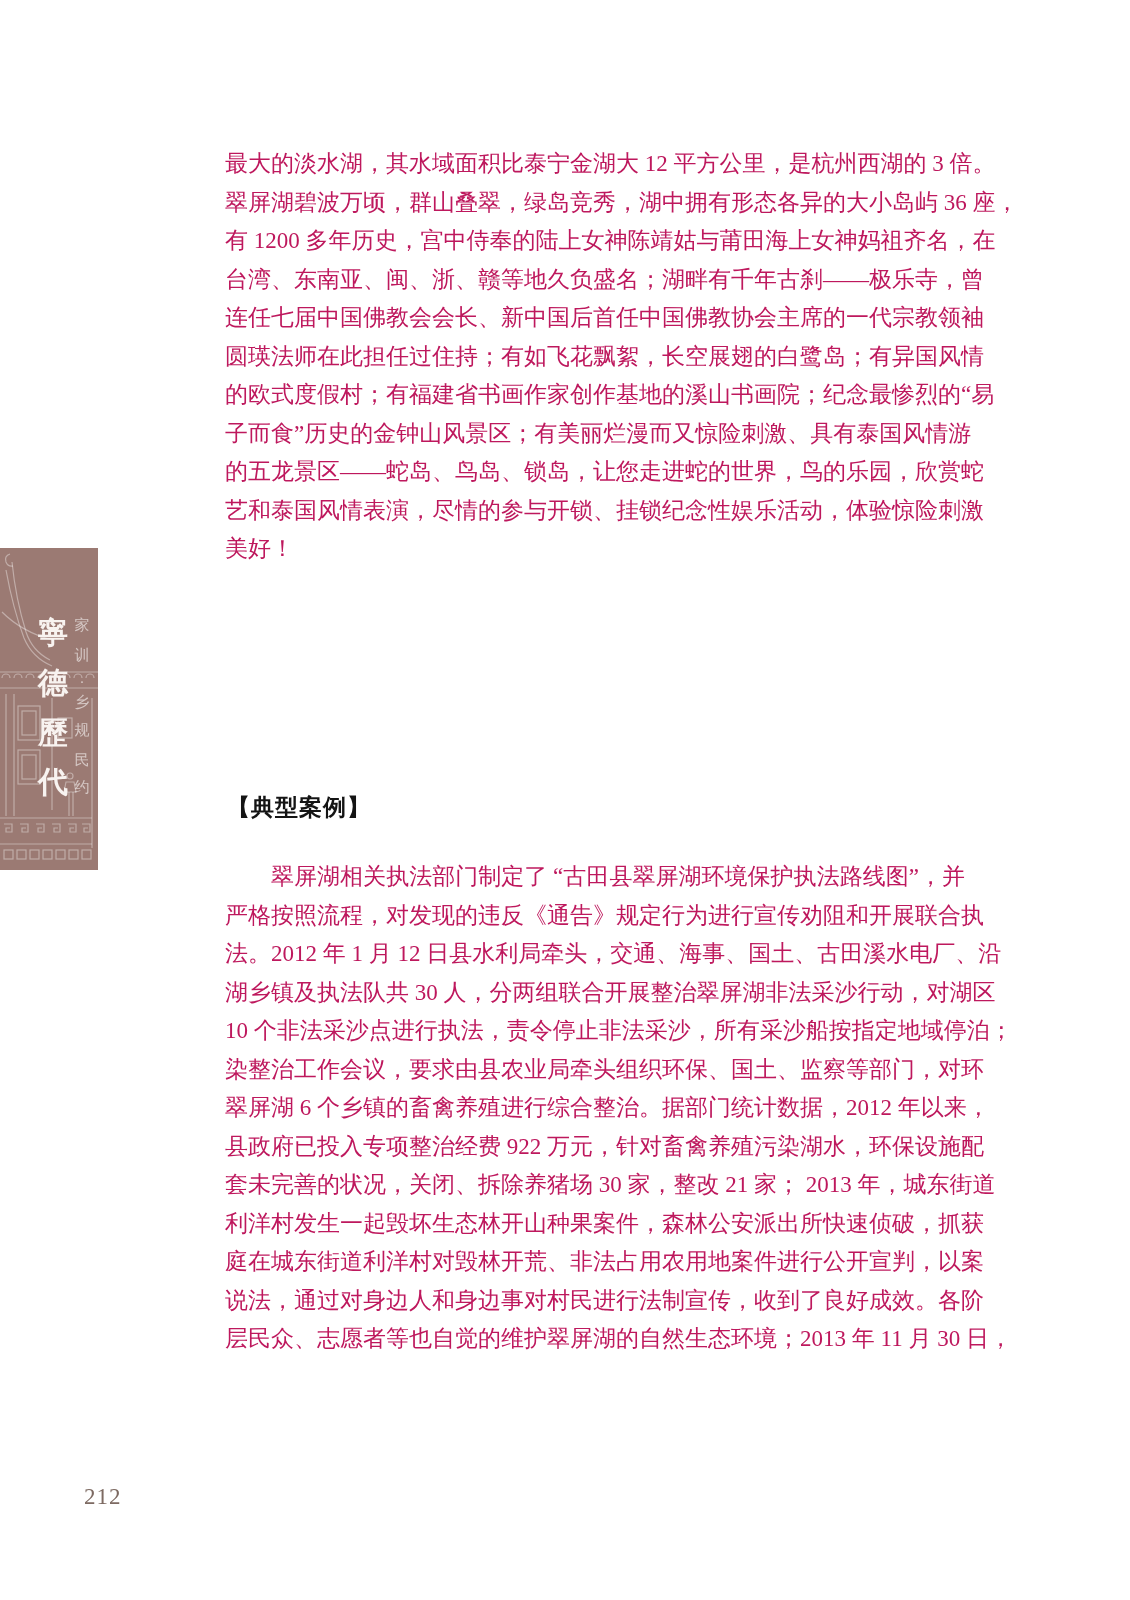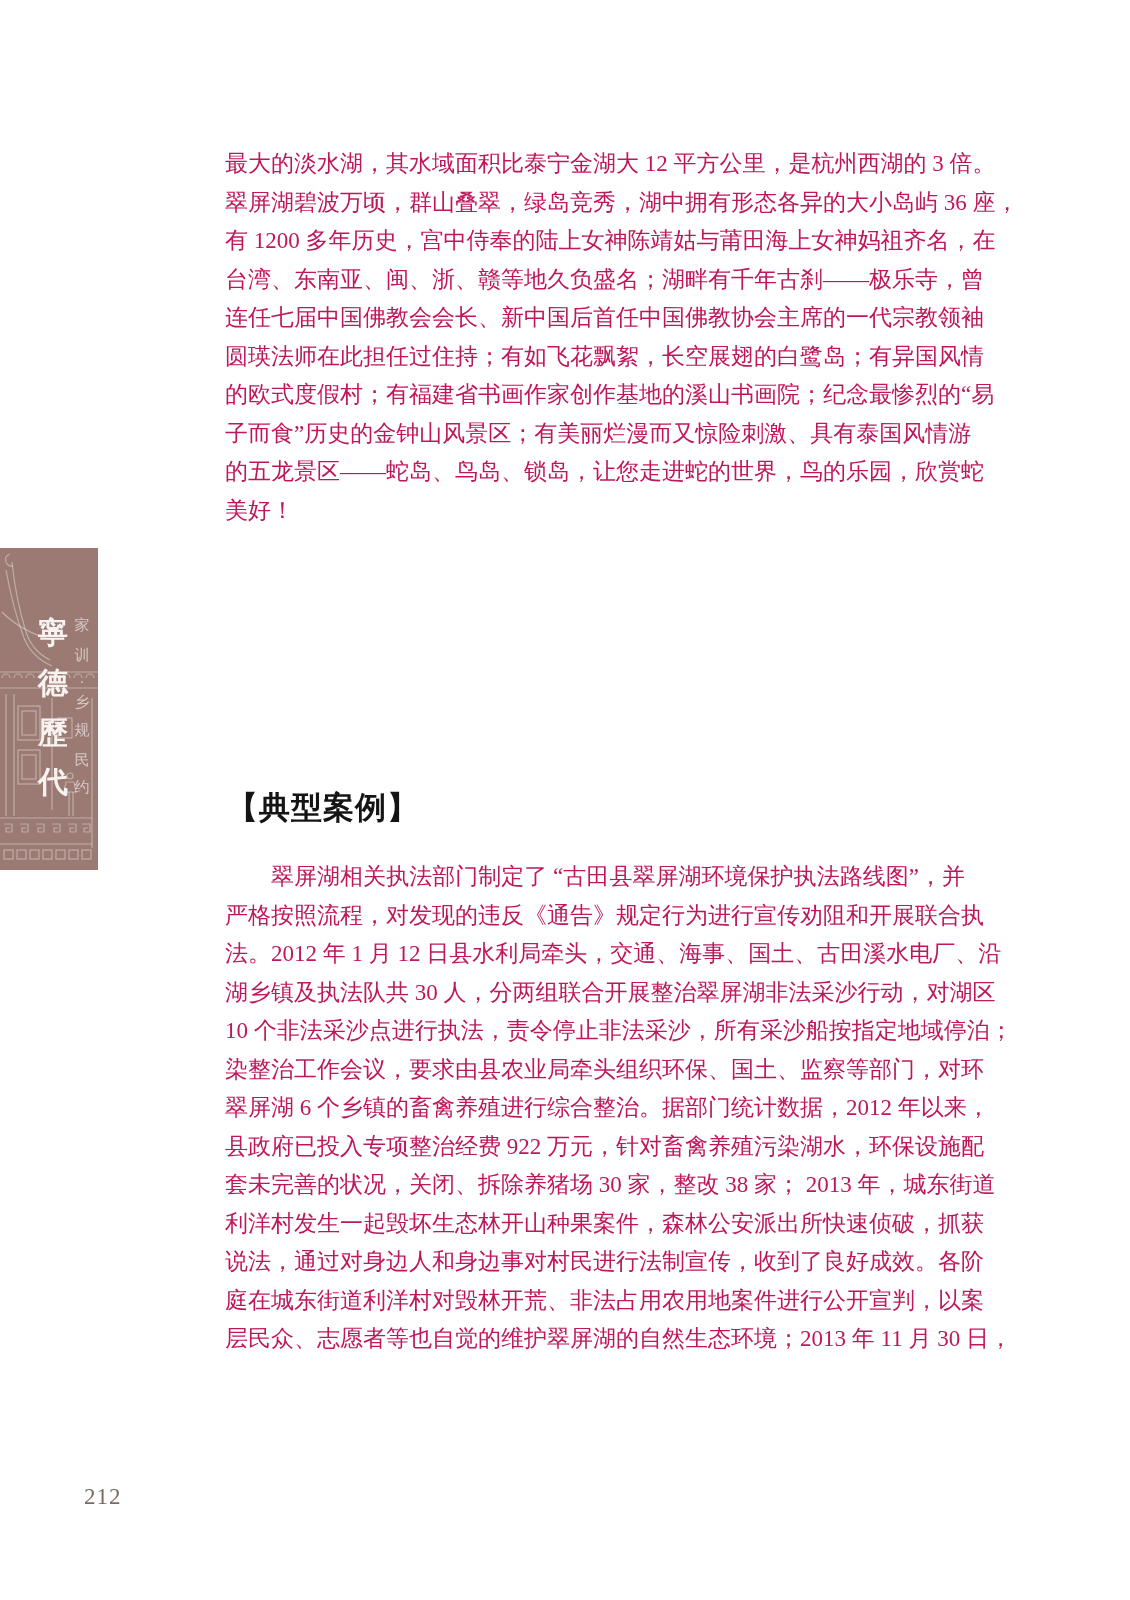--- a/index.html
+++ b/index.html
@@ -32,21 +32,21 @@
   .line{
     height:38.5px;line-height:38.5px;font-size:23px;
     text-align:justify;text-align-last:justify;
     white-space:nowrap;
     color:#be185d;
   }
   .line.no-just{text-align-last:left;}
   .line.indent{padding-left:46px;box-sizing:border-box;}
   .section-header{
     position:absolute;left:227px;top:789px;
-    font-size:31px;font-weight:bold;line-height:38px;
+    font-size:23px;font-weight:bold;line-height:38px;
     color:#141414;letter-spacing:1px;
   }
   .page-number{
     position:absolute;left:84px;top:1484px;
     font-size:23px;color:#7d6a62;letter-spacing:1px;
   }
 </style>
 </head>
 <body>
 
@@ -103,34 +103,35 @@
 <div class="textblock" style="top:145px">
   <div class="line">最大的淡水湖，其水域面积比泰宁金湖大 12 平方公里，是杭州西湖的 3 倍。</div>
   <div class="line">翠屏湖碧波万顷，群山叠翠，绿岛竞秀，湖中拥有形态各异的大小岛屿 36 座，</div>
   <div class="line">有 1200 多年历史，宫中侍奉的陆上女神陈靖姑与莆田海上女神妈祖齐名，在</div>
   <div class="line">台湾、东南亚、闽、浙、赣等地久负盛名；湖畔有千年古刹——极乐寺，曾</div>
   <div class="line">连任七届中国佛教会会长、新中国后首任中国佛教协会主席的一代宗教领袖</div>
   <div class="line">圆瑛法师在此担任过住持；有如飞花飘絮，长空展翅的白鹭岛；有异国风情</div>
   <div class="line">的欧式度假村；有福建省书画作家创作基地的溪山书画院；纪念最惨烈的“易</div>
   <div class="line">子而食”历史的金钟山风景区；有美丽烂漫而又惊险刺激、具有泰国风情游</div>
   <div class="line">的五龙景区——蛇岛、鸟岛、锁岛，让您走进蛇的世界，鸟的乐园，欣赏蛇</div>
+  <div class="line">艺和泰国风情表演，尽情的参与开锁、挂锁纪念性娱乐活动，体验惊险刺激</div>
   <div class="line no-just">美好！</div>
 </div>
 
 <div class="section-header">【典型案例】</div>
 
 <div class="textblock" style="top:858px">
   <div class="line indent">翠屏湖相关执法部门制定了 “古田县翠屏湖环境保护执法路线图”，并</div>
   <div class="line">严格按照流程，对发现的违反《通告》规定行为进行宣传劝阻和开展联合执</div>
   <div class="line">法。2012 年 1 月 12 日县水利局牵头，交通、海事、国土、古田溪水电厂、沿</div>
   <div class="line">湖乡镇及执法队共 30 人，分两组联合开展整治翠屏湖非法采沙行动，对湖区</div>
   <div class="line">10 个非法采沙点进行执法，责令停止非法采沙，所有采沙船按指定地域停泊；</div>
   <div class="line">染整治工作会议，要求由县农业局牵头组织环保、国土、监察等部门，对环</div>
   <div class="line">翠屏湖 6 个乡镇的畜禽养殖进行综合整治。据部门统计数据，2012 年以来，</div>
   <div class="line">县政府已投入专项整治经费 922 万元，针对畜禽养殖污染湖水，环保设施配</div>
-  <div class="line">套未完善的状况，关闭、拆除养猪场 30 家，整改 38 家； 2013 年，城东街道</div>
+  <div class="line">套未完善的状况，关闭、拆除养猪场 30 家，整改 21 家； 2013 年，城东街道</div>
   <div class="line">利洋村发生一起毁坏生态林开山种果案件，森林公安派出所快速侦破，抓获</div>
+  <div class="line">庭在城东街道利洋村对毁林开荒、非法占用农用地案件进行公开宣判，以案</div>
   <div class="line">说法，通过对身边人和身边事对村民进行法制宣传，收到了良好成效。各阶</div>
-  <div class="line">庭在城东街道利洋村对毁林开荒、非法占用农用地案件进行公开宣判，以案</div>
   <div class="line">层民众、志愿者等也自觉的维护翠屏湖的自然生态环境；2013 年 11 月 30 日，</div>
 </div>
 
 <div class="page-number">212</div>
 
 </body></html>

